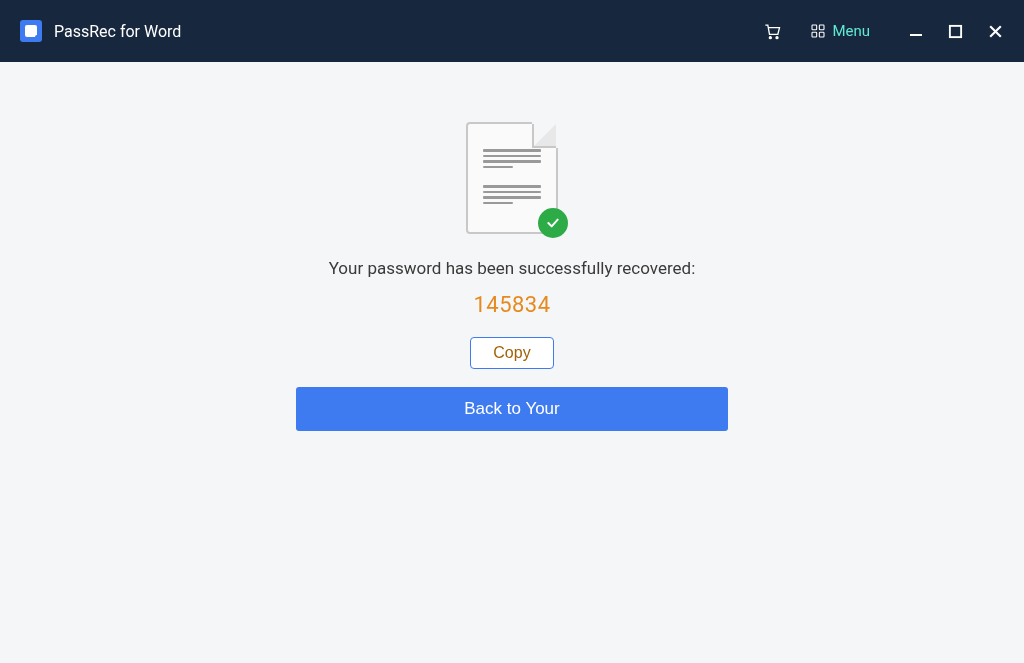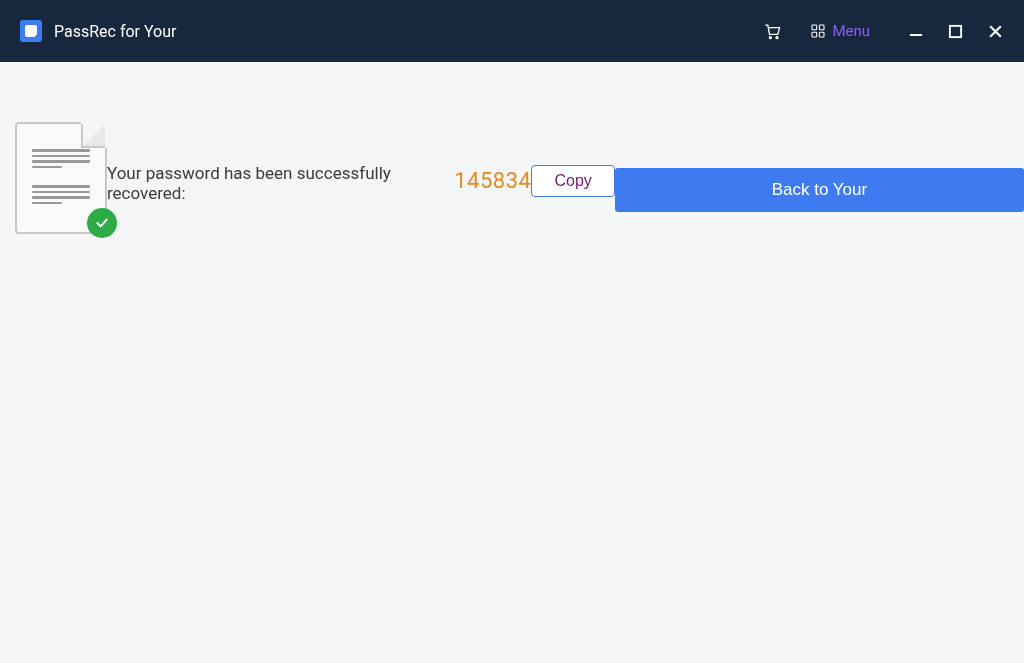--- a/index.html
+++ b/index.html
@@ -62,21 +62,21 @@
     }
     .titlebar-right {
       display: flex;
       align-items: center;
       gap: 28px;
     }
     .tb-item {
       display: flex;
       align-items: center;
       gap: 6px;
-      color: #8b5cf6;
+      color: #5eead4;
       cursor: pointer;
       font-size: 15px;
     }
     .tb-icon {
       display: flex;
       align-items: center;
       justify-content: center;
     }
     .tb-icon svg {
       stroke: #fff;
@@ -95,24 +95,23 @@
       align-items: center;
       justify-content: center;
     }
     .win-btn svg {
       stroke: #fff;
       fill: none;
       stroke-width: 2;
     }
     .content {
       display: flex;
-      flex-direction: row;
+      flex-direction: column;
       align-items: center;
       padding-top: 60px;
-      margin-left: 15px;
     }
     .doc-icon-wrap {
       position: relative;
       margin-bottom: 24px;
     }
     .doc-page {
       width: 92px;
       height: 112px;
       background: #fafafa;
       border: 2px solid #c8c8c8;
@@ -197,21 +196,21 @@
     .password-value {
       color: #e68a1f;
       font-size: 22px;
       font-weight: 400;
       margin-bottom: 20px;
       letter-spacing: 0.5px;
     }
     .copy-btn {
       background: #fff;
       border: 1.5px solid #3e7bf0;
-      color: #701a75;
+      color: #a16207;
       font-size: 16px;
       padding: 6px 22px;
       border-radius: 4px;
       cursor: pointer;
       margin-bottom: 18px;
     }
     .home-btn {
       background: #3e7bf0;
       border: none;
       color: #fff;
@@ -221,21 +220,21 @@
       border-radius: 3px;
       cursor: pointer;
     }
   </style>
 </head>
 <body>
 
 <div class="titlebar">
   <div class="titlebar-left">
     <div class="app-icon"></div>
-    <div class="app-title">PassRec for Your</div>
+    <div class="app-title">PassRec for Word</div>
   </div>
   <div class="titlebar-right">
     <div class="tb-item">
       <span class="tb-icon">
         <svg width="20" height="20" viewBox="0 0 24 24">
           <path d="M4 5h3l2 11h10l2-8H8"></path>
           <circle cx="10" cy="20" r="1.2" fill="#fff"></circle>
           <circle cx="18" cy="20" r="1.2" fill="#fff"></circle>
         </svg>
       </span>

